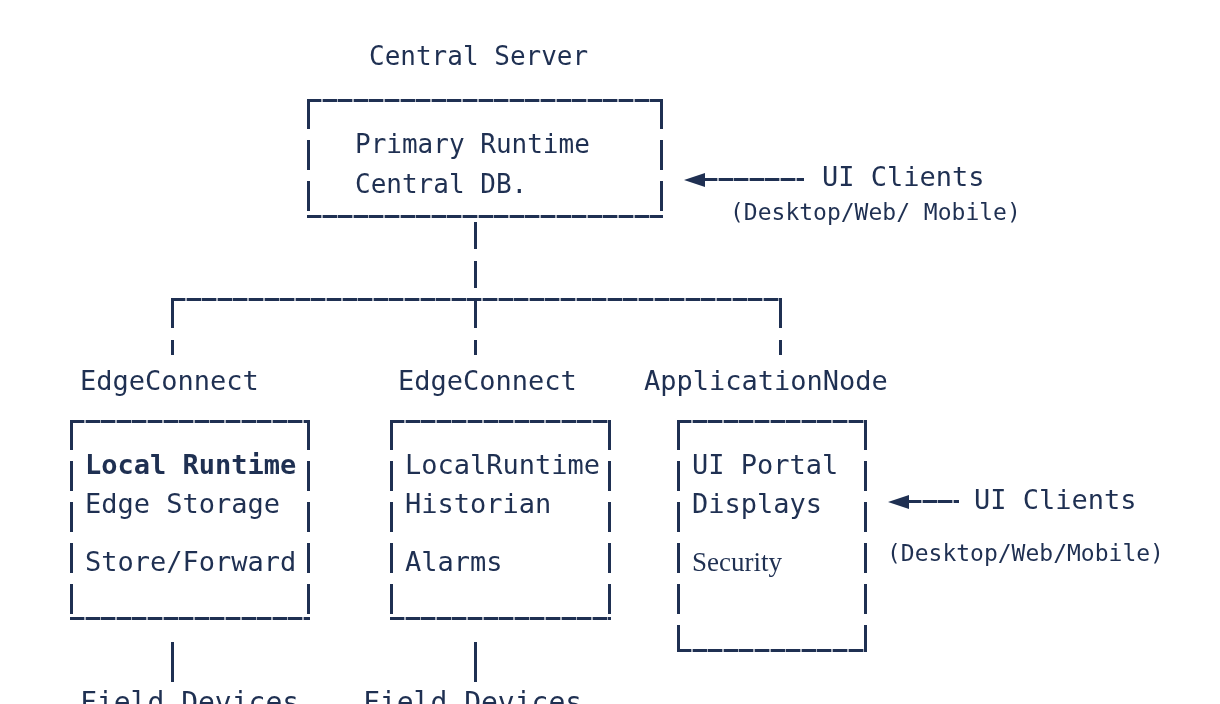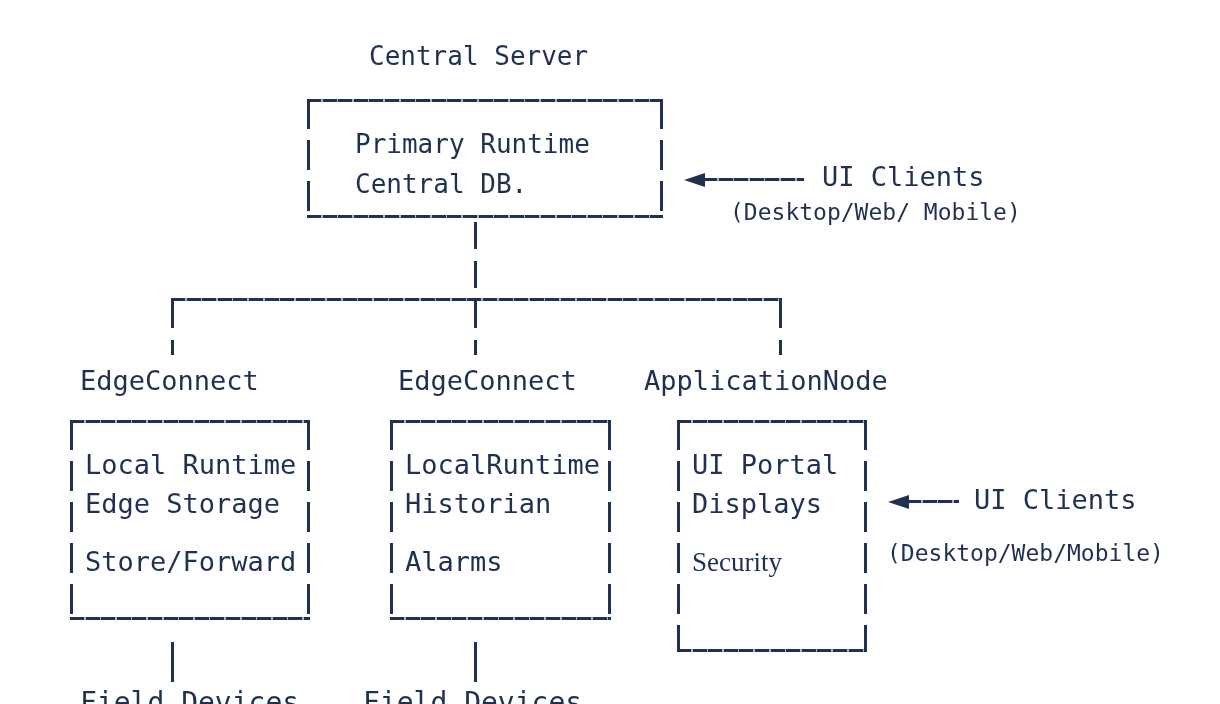--- a/index.html
+++ b/index.html
@@ -71,21 +71,21 @@
   <div class="hline" style="left:139px;top:266px;width:611px;"></div>
   <div class="vline" style="left:139px;top:269px;height:54px;"></div>
   <div class="vline" style="left:442px;top:269px;height:54px;"></div>
   <div class="vline" style="left:747px;top:269px;height:54px;"></div>
 
   <div class="lbl fs27" style="left:48px;top:334px;">EdgeConnect</div>
   <div class="lbl fs27" style="left:366px;top:334px;">EdgeConnect</div>
   <div class="lbl fs27" style="left:612px;top:334px;">ApplicationNode</div>
 
   <div class="abox" style="left:38px;top:388px;width:240px;height:200px;">
-    <div class="lbl fs27" style="left:7px;top:22px;">Local Runtime</div>
+    <div class="lbl fs27" style="left:7px;top:22px;font-weight:bold;">Local Runtime</div>
     <div class="lbl fs27" style="left:7px;top:61px;">Edge Storage</div>
     <div class="lbl fs27" style="left:7px;top:119px;">Store/Forward</div>
   </div>
 
   <div class="abox" style="left:358px;top:388px;width:221px;height:200px;text-align:right;">
     <div class="lbl fs27" style="left:7px;top:22px;">LocalRuntime</div>
     <div class="lbl fs27" style="left:7px;top:61px;">Historian</div>
     <div class="lbl fs27" style="left:7px;top:119px;">Alarms</div>
   </div>
 

